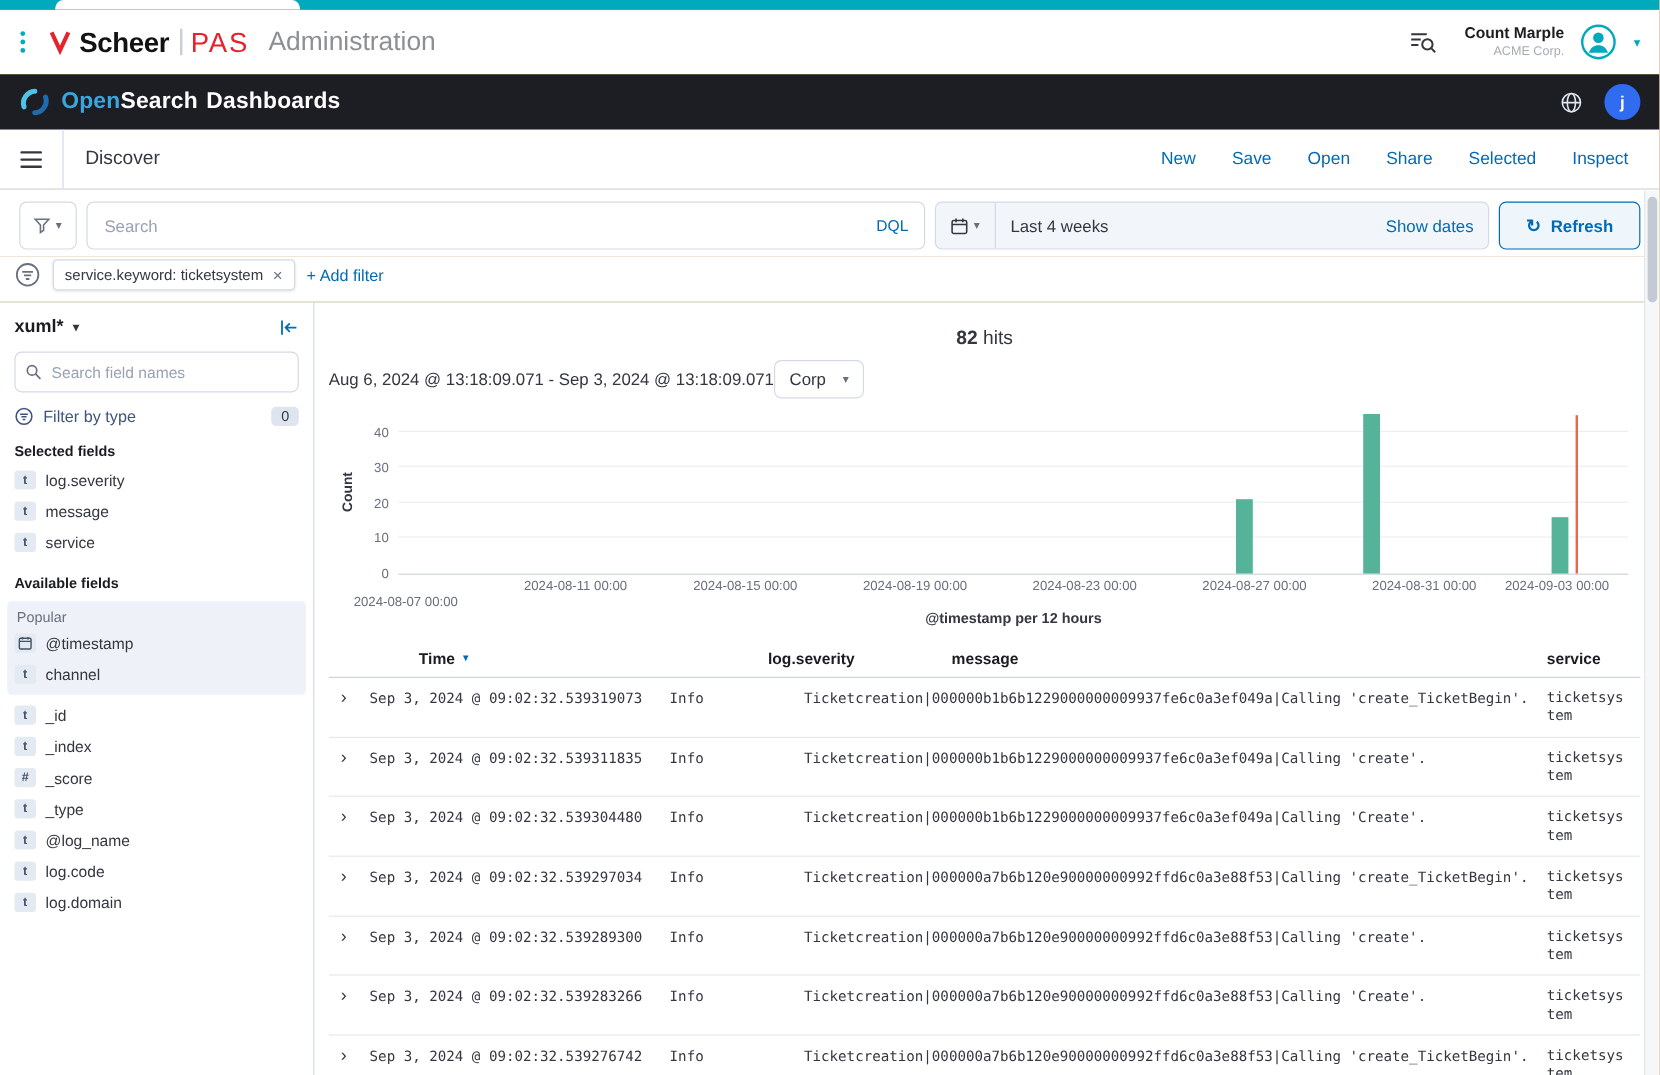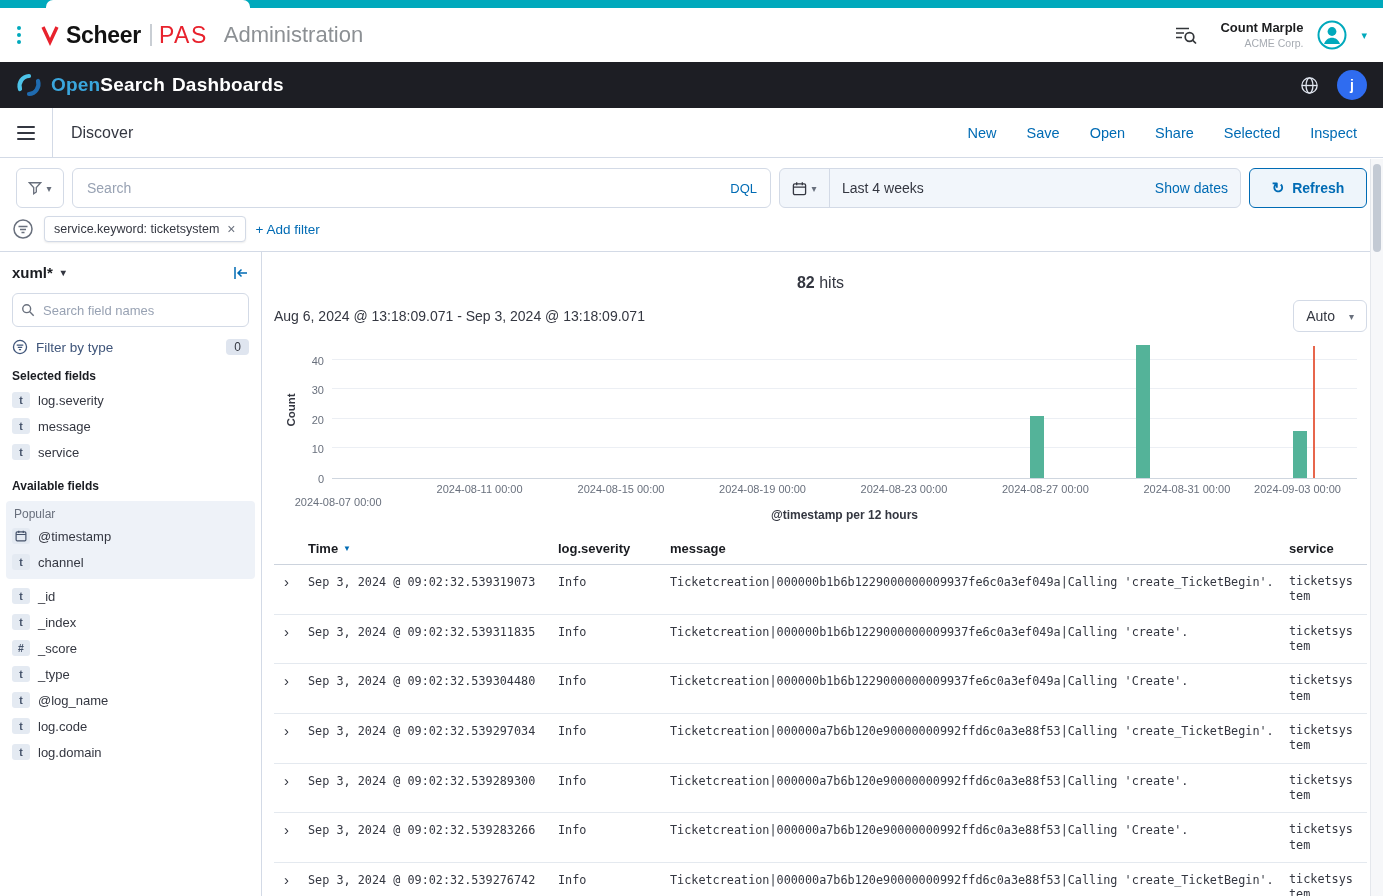--- a/index.html
+++ b/index.html
@@ -89,38 +89,38 @@
   .fname{font-size:13px;color:#343741;white-space:nowrap;}
   #fields-selected{margin-top:4px;}
   .popular-block{margin:8px -6px 0;background:#eef2f8;border-radius:4px;padding:6px 6px 4px;}
   .pop-h{font-size:12px;color:#69707d;padding-left:2px;}
   #fields-popular{margin-top:2px;}
   #fields-available{margin-top:4px;}
 
   .main{flex:1;min-width:0;padding:6px 16px 0 12px;overflow:hidden;}
   .hits{text-align:center;font-size:16px;color:#343741;margin-top:16px;}
   .hits-num{font-weight:700;}
-  .subtitle-row{display:flex;justify-content:space-between;align-items:center;gap:16px;margin-top:8px;}
+  .subtitle-row{display:flex;justify-content:flex-start;align-items:center;margin-top:8px;}
   .range-label{font-size:14px;color:#343741;}
   .interval-select{display:flex;align-items:center;gap:14px;height:32px;padding:0 12px;border:1px solid #d3dae6;border-radius:6px;background:#fff;font-size:14px;color:#343741;cursor:pointer;}
 
   
   .chart{position:relative;margin-top:14px;padding-left:58px;padding-right:10px;}
   .ylab{position:absolute;left:0px;top:58px;transform:rotate(-90deg);transform-origin:center;font-size:11.5px;font-weight:700;color:#343741;}
   .plot{position:relative;height:133px;border-bottom:1px solid #cfd6df;}
   .gridline{position:absolute;left:0;right:0;height:1px;background:#eceff4;}
   .ytick{position:absolute;left:-44px;width:36px;text-align:right;font-size:11px;color:#69707d;}
   .bar{position:absolute;bottom:0;width:14px;transform:translateX(-50%);background:#54b399;cursor:pointer;}
   .nowline{position:absolute;top:0;bottom:0;width:2px;background:#e7664c;transform:translateX(-50%);}
   .xlabels{position:relative;height:15px;margin-top:4px;font-size:11px;color:#69707d;}
   .xtick{position:absolute;top:0;transform:translateX(-50%);white-space:nowrap;}
   .caption{text-align:center;font-size:12px;font-weight:700;color:#343741;margin-top:10px;}
 
   
-  .thead{display:grid;grid-template-columns:34px 250px 112px 1fr 78px;padding:7px 0 8px;border-bottom:1px solid #ccd3dd;font-size:13px;font-weight:700;color:#1a1c21;margin-top:12px;}
+  .thead{display:grid;grid-template-columns:34px 250px 112px 1fr 78px;padding:7px 0 8px;border-bottom:1px solid #ccd3dd;font-size:13px;font-weight:700;color:#1a1c21;margin-top:12px;gap:41px;}
   .th{display:flex;align-items:center;gap:5px;cursor:pointer;}
   .sortarrow{font-size:8px;color:#006bb4;}
   .trow{display:grid;grid-template-columns:34px 250px 112px 1fr 78px;border-bottom:1px solid #e4e9ef;padding:9px 0;align-items:start;}
   .mono{font-family:"DejaVu Sans Mono","Liberation Mono",monospace;font-size:11.8px;color:#343741;line-height:1.45;}
   .expand{font-size:15px;color:#343741;padding-left:10px;line-height:1.1;cursor:pointer;}
   .msg{padding-right:14px;white-space:nowrap;overflow:hidden;}
   .svc{word-break:break-all;padding-right:10px;line-height:1.3;}
 
   
   .scrollbar{position:absolute;top:159px;right:0;bottom:0;width:13px;background:#f6f7f9;border-left:1px solid #e4e7ec;cursor:pointer;}
@@ -355,21 +355,21 @@
             <span class="fname">log.domain</span>
           </div>
         </div>
     </aside>
 
     <main class="main">
       <div class="hits"><span class="hits-num">82</span> <span>hits</span></div>
       <div class="subtitle-row">
         <span class="range-label">Aug 6, 2024 @ 13:18:09.071 - Sep 3, 2024 @ 13:18:09.071</span>
         <span class="interval-select">
-          <span>Auto</span>
+          <span>Corp</span>
           <span class="chev">▾</span>
         </span>
       </div>
       <div class="chart">
         <span class="ylab">Count</span>
         <div class="plot" id="plot">
             <div class="ytick" style="bottom: -7px;">0</div>
             <div class="gridline" style="bottom: 29.5556px;"></div>
             <div class="ytick" style="bottom: 22.5556px;">10</div>
             <div class="gridline" style="bottom: 59.1111px;"></div>

